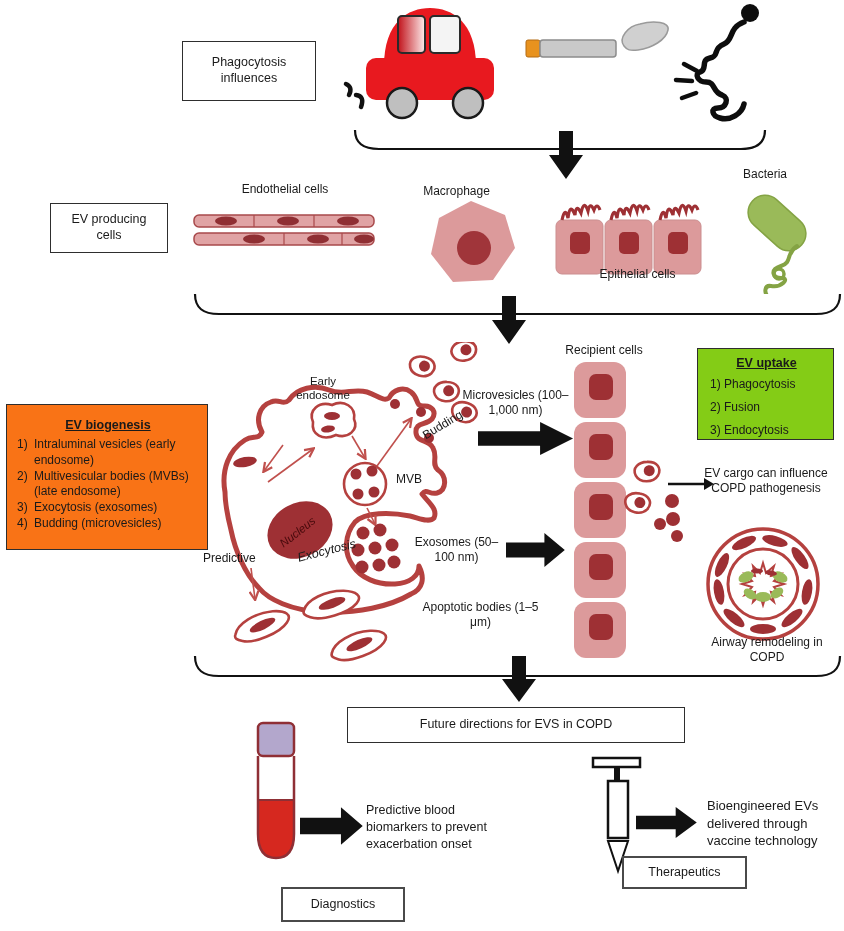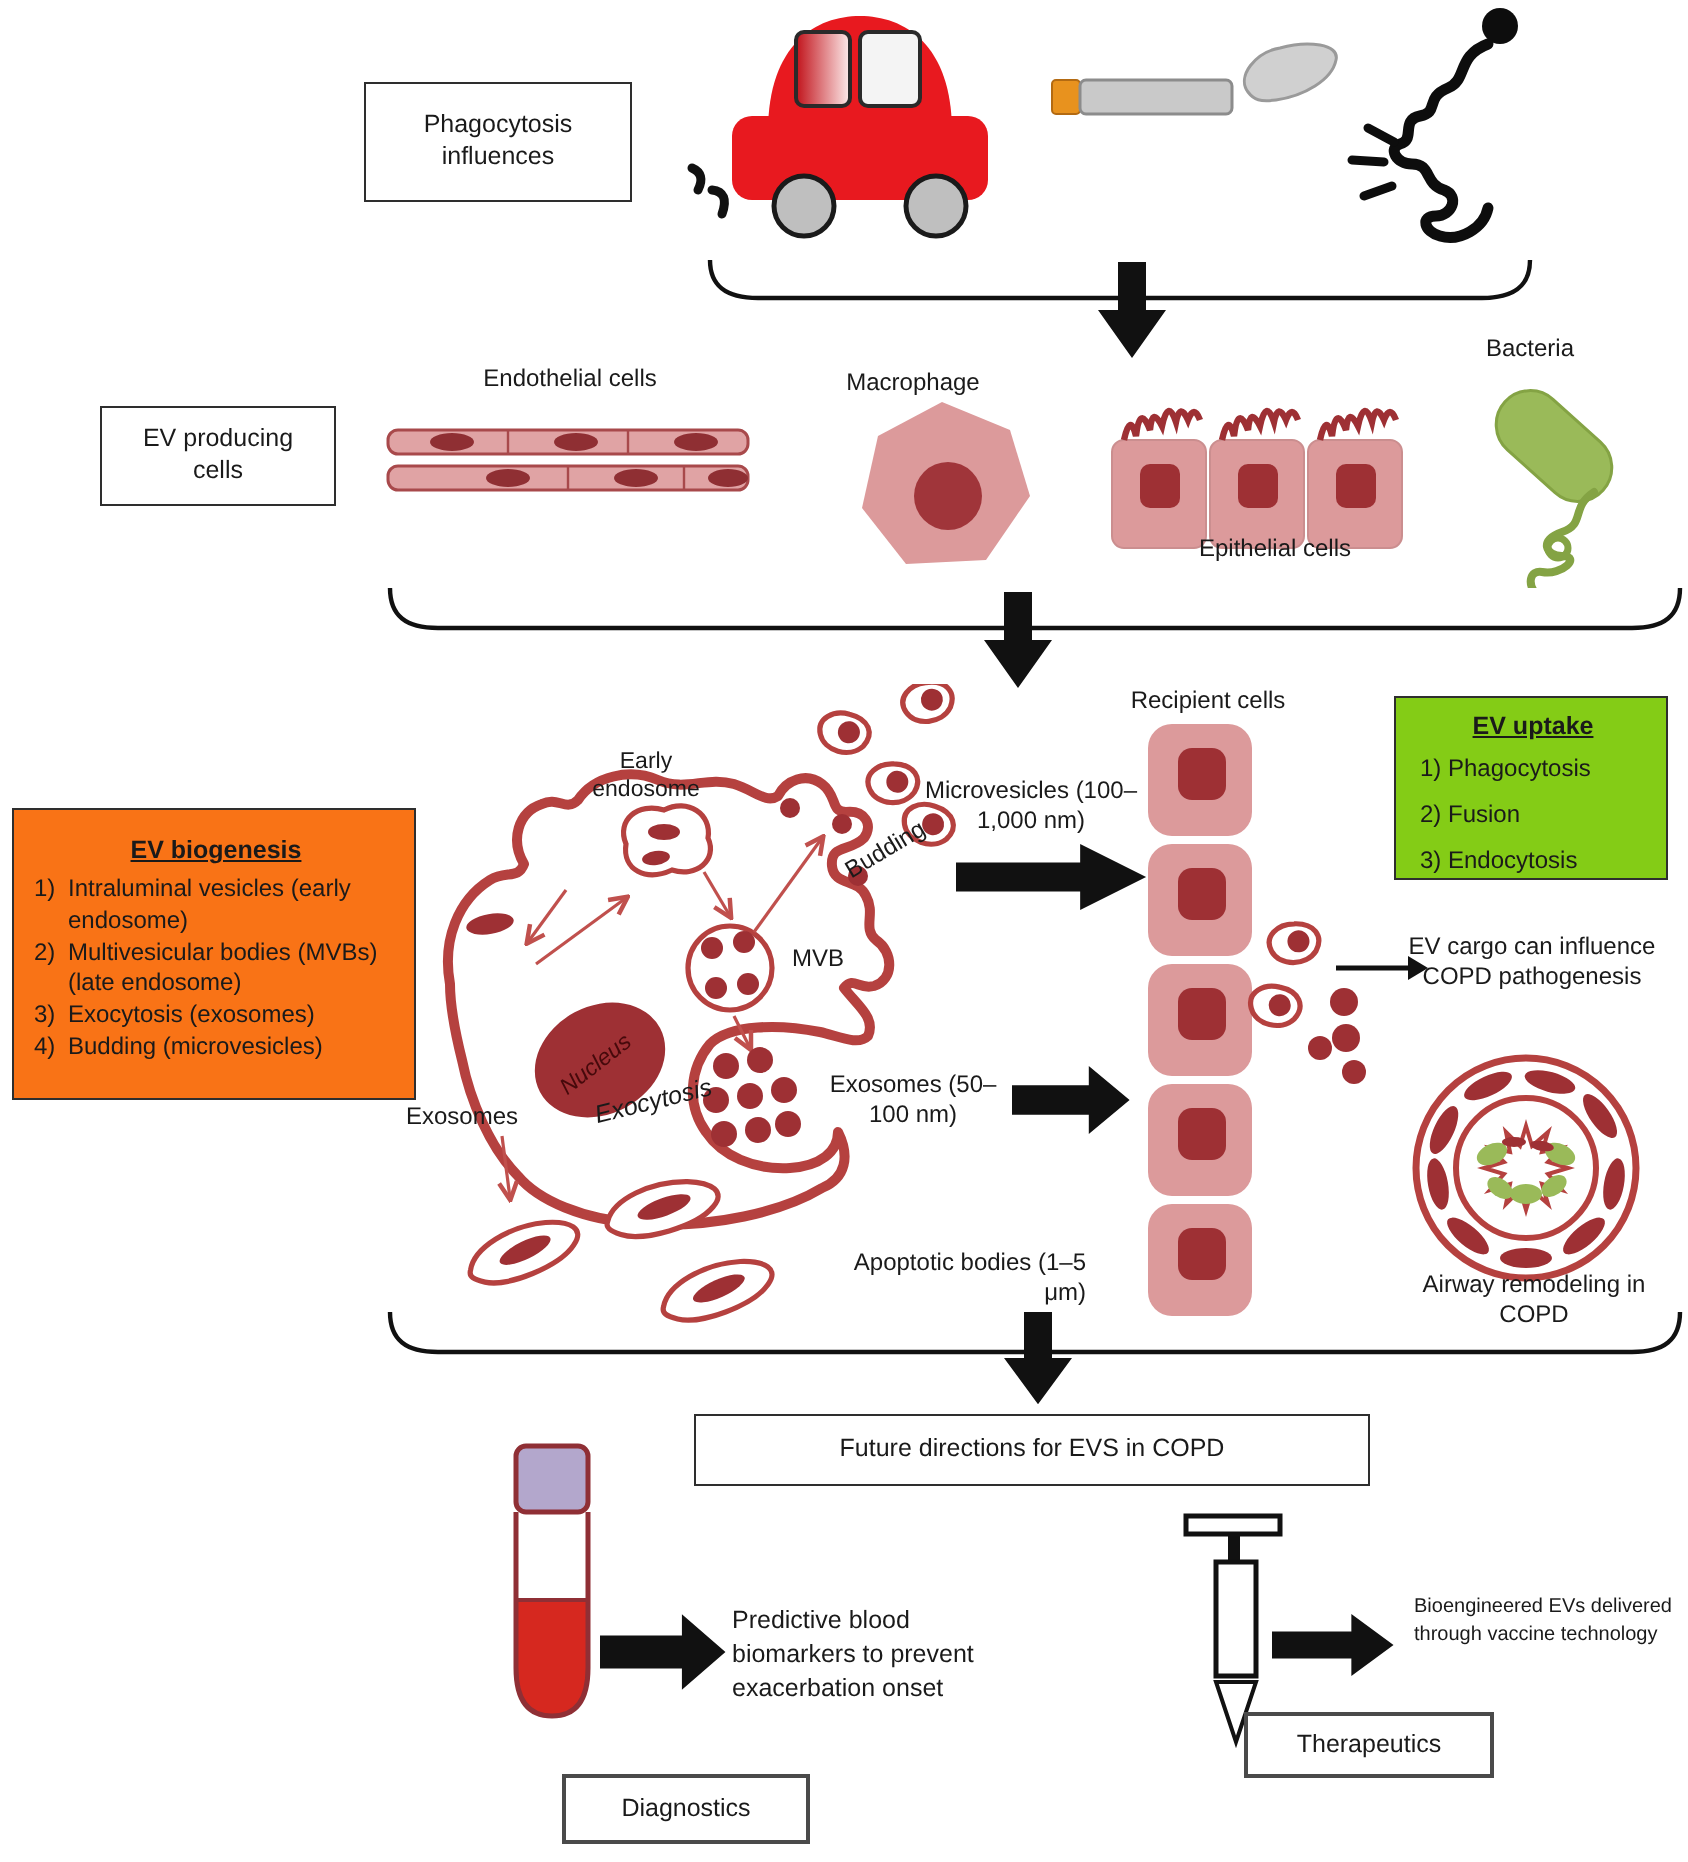--- a/index.html
+++ b/index.html
@@ -235,24 +235,24 @@
       <use href="#apobody" transform="translate(25,280) rotate(-18)"></use>
       <use href="#apobody" transform="translate(95,255) rotate(-12)"></use>
       <use href="#apobody" transform="translate(122,298) rotate(-16)"></use>
     </g>
   </svg>
 
   <div class="lbl ctr" style="left:283px;top:374px;width:80px;font-size:11.5px;">Early endosome</div>
   <div class="lbl" style="left:420px;top:430px;transform:rotate(-31deg);transform-origin:left top;">Budding</div>
   <div class="lbl" style="left:396px;top:472px;width:40px;">MVB</div>
   <div class="lbl" style="left:296px;top:551px;font-style:italic;font-size:12.5px;transform:rotate(-14deg);transform-origin:left top;">Exocytosis</div>
-  <div class="lbl" style="left:203px;top:551px;width:62px;">Exosomes</div>
+  <div class="lbl" style="left:203px;top:551px;width:62px;">Predictive</div>
   <div class="lbl ctr" style="left:458px;top:388px;width:115px;">Microvesicles (100–1,000 nm)</div>
   <div class="lbl ctr" style="left:414px;top:535px;width:85px;">Exosomes (50–100 nm)</div>
-  <div class="lbl ctr" style="left:418px;top:624px;width:125px;text-align:right;">Apoptotic bodies (1–5 μm)</div>
+  <div class="lbl ctr" style="left:418px;top:600px;width:125px;">Apoptotic bodies (1–5 μm)</div>
 
   <svg class="abs" style="left:478px;top:421px;" width="97" height="35" viewBox="0 0 100 34" preserveAspectRatio="none">
       <use href="#rarrow"></use>
     </svg>
   <svg class="abs" style="left:506px;top:532px;" width="60" height="36" viewBox="0 0 100 34" preserveAspectRatio="none">
       <use href="#rarrow"></use>
     </svg>
 
   <div class="lbl ctr" style="left:559px;top:343px;width:90px;">Recipient cells</div>
   <svg class="abs" style="left:572px;top:362px;" width="56" height="296" viewBox="0 0 56 296">
@@ -355,18 +355,18 @@
 
   <svg class="abs" style="left:590px;top:754px;" width="62" height="124" viewBox="0 0 62 124">
     <rect x="3" y="4" width="47" height="9" fill="#fff" stroke="#111" stroke-width="2.5"></rect>
     <rect x="24" y="13" width="6" height="14" fill="#111"></rect>
     <rect x="18" y="27" width="20" height="57" fill="#fff" stroke="#111" stroke-width="2.5"></rect>
     <polygon points="18,87 38,87 28,117" fill="#fff" stroke="#111" stroke-width="2"></polygon>
   </svg>
   <svg class="abs" style="left:636px;top:806px;" width="62" height="33" viewBox="0 0 100 34" preserveAspectRatio="none">
       <use href="#rarrow"></use>
     </svg>
-  <div class="lbl" style="left:707px;top:797px;width:135px;font-size:10px;line-height:1.35;">Bioengineered EVs delivered through vaccine technology</div>
+  <div class="lbl" style="left:707px;top:797px;width:135px;font-size:13px;line-height:1.35;">Bioengineered EVs delivered through vaccine technology</div>
   <div class="box box-gray" style="left:622px;top:856px;width:121px;height:29px;">
     <span>Therapeutics</span>
   </div>
 
 </div>
 
 </body></html>

